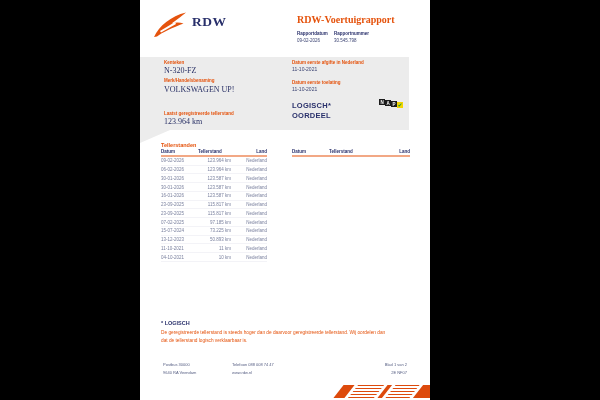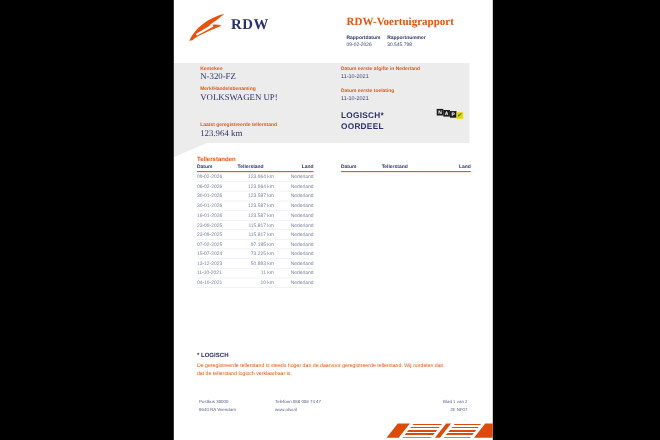--- a/index.html
+++ b/index.html
@@ -1,18 +1,18 @@
 <!DOCTYPE html>
 <html><head>
 <meta charset="utf-8">
 <style>
   html,body{margin:0;padding:0;}
   body{width:600px;height:400px;background:#000;position:relative;overflow:hidden;
        font-family:"Liberation Sans",sans-serif;}
-  .page-outer{position:absolute;left:158px;top:0;width:256px;height:400px;}
+  .page-outer{position:absolute;left:140px;top:0;width:256px;height:400px;}
   .page{width:580px;height:800px;background:#ffffff;transform:scale(0.5);
         transform-origin:0 0;position:relative;overflow:hidden;}
 
   
   .logo{position:absolute;left:26px;top:22px;width:68px;height:56px;}
   .brand{position:absolute;left:104px;top:28px;font-family:"Liberation Serif",serif;
          font-weight:bold;font-size:27px;color:#29306b;letter-spacing:1px;}
   .report-title{position:absolute;left:314px;top:28px;font-family:"Liberation Serif",serif;
          font-weight:bold;font-size:20px;color:#e5530d;}
   .meta-label{position:absolute;top:62px;font-size:9px;font-weight:bold;color:#29306b;}

